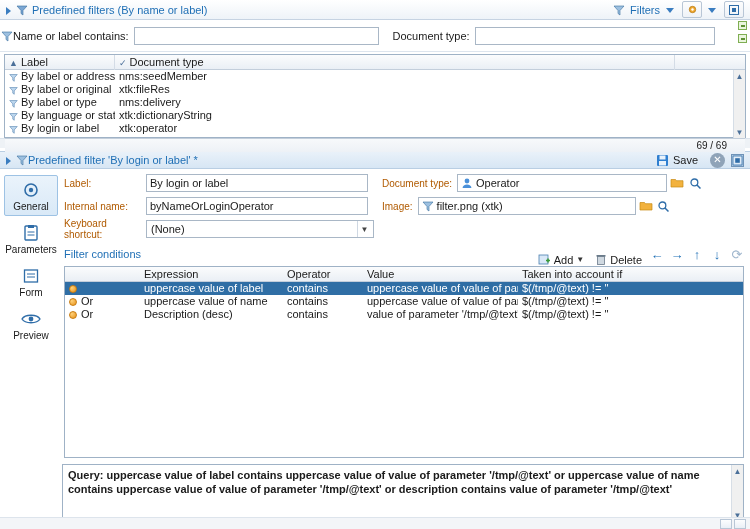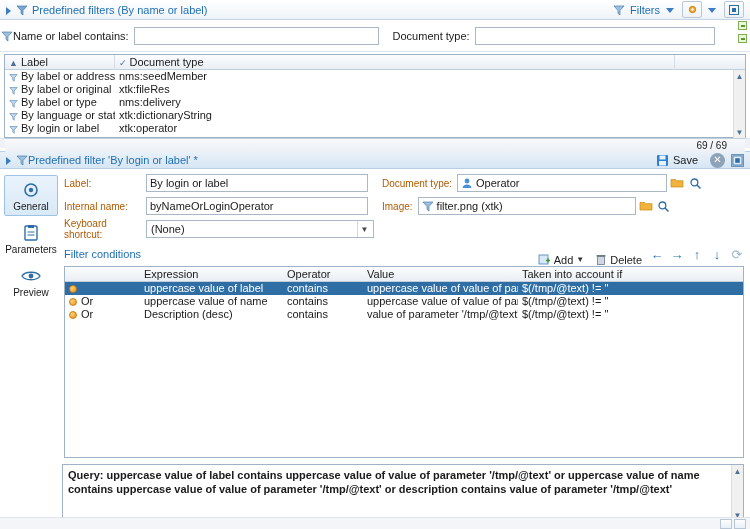--- a/index.html
+++ b/index.html
@@ -391,20 +391,30 @@
               <rect x="3" y="2" width="12" height="14" rx="1" fill="none" stroke="#2f6da8" stroke-width="1.4"></rect>
               <rect x="6" y="1" width="6" height="3" fill="#2f6da8"></rect>
               <line x1="5.5" y1="8" x2="12.5" y2="8" stroke="#2f6da8" stroke-width="1"></line>
               <line x1="5.5" y1="11" x2="12.5" y2="11" stroke="#2f6da8" stroke-width="1"></line>
             </svg>
         </span>
         <span class="nav-lbl">Parameters</span>
       </div>
       <div class="nav-item">
         <span class="nav-ico">
+          <svg width="18" height="18" viewBox="0 0 18 18">
+              <rect x="2.5" y="3" width="13" height="12" fill="none" stroke="#2f6da8" stroke-width="1.3"></rect>
+              <line x1="5" y1="7" x2="13" y2="7" stroke="#2f6da8" stroke-width="1"></line>
+              <line x1="5" y1="10" x2="13" y2="10" stroke="#2f6da8" stroke-width="1"></line>
+            </svg>
+        </span>
+        <span class="nav-lbl">Form</span>
+      </div>
+      <div class="nav-item">
+        <span class="nav-ico">
           <svg width="20" height="14" viewBox="0 0 20 14">
               <path d="M1 7c3-5 15-5 18 0-3 5-15 5-18 0z" fill="none" stroke="#2f6da8" stroke-width="1.4"></path>
               <circle cx="10" cy="7" r="2.4" fill="#2f6da8"></circle>
             </svg>
         </span>
         <span class="nav-lbl">Preview</span>
       </div>
     </div>
 
     <div class="right-pane">

